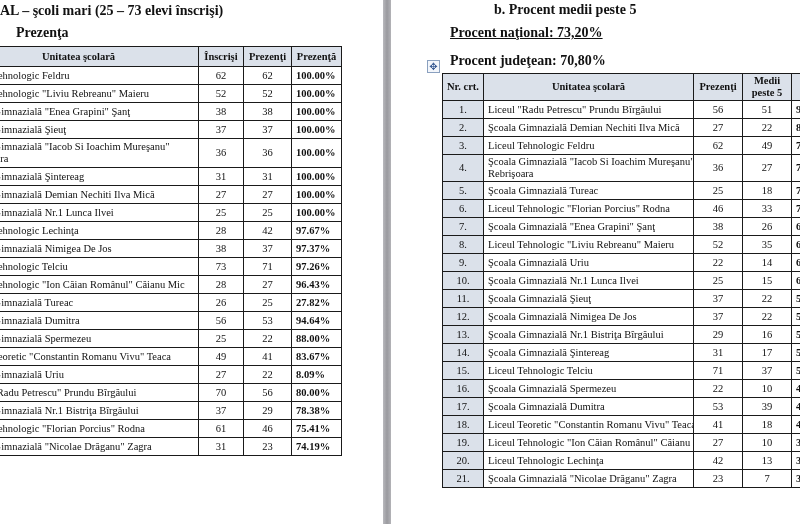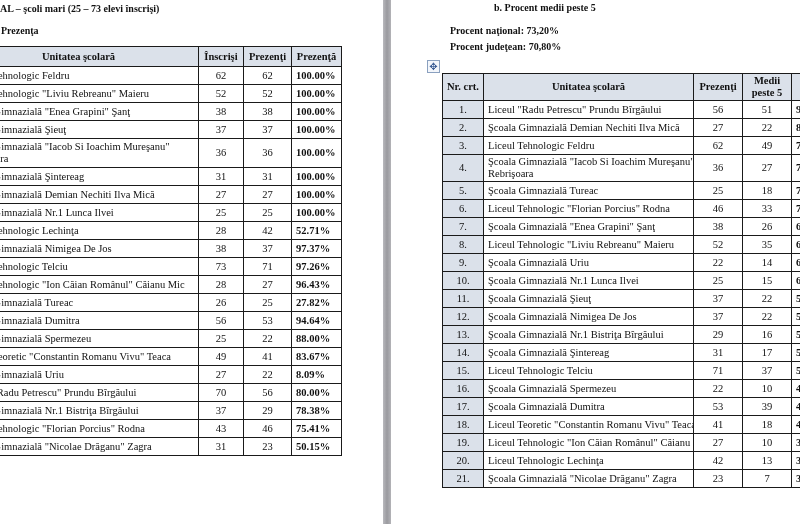--- a/index.html
+++ b/index.html
@@ -9,21 +9,21 @@
     font-family:"Liberation Serif", "DejaVu Serif", serif;
     color:#111;
   }
   .page { position:absolute; top:0; height:524px; background:#fff; overflow:hidden; }
   #page-left { left:0; width:383px; }
   #page-right { left:391px; width:409px; }
   .gutter {
     position:absolute; left:383px; top:0; width:8px; height:524px;
     background:linear-gradient(to right,#b9b9bd,#9a9a9f 50%,#b3b3b7);
   }
-  .heading { position:absolute; font-weight:bold; font-size:10px; white-space:nowrap; }
+  .heading { position:absolute; font-weight:bold; font-size:14px; white-space:nowrap; }
   table { border-collapse:collapse; position:absolute; font-size:10.5px; }
   td, th { border:1px solid #1a1a1a; padding:0 4px; line-height:12px; }
   th { background:#dbe1ea; font-weight:bold; text-align:center; }
   td.num { text-align:center; }
   td.pct { font-weight:bold; }
   td.nr { text-align:center; background:#dbe1ea; }
   td.name { text-align:left; white-space:nowrap; overflow:hidden; }
 
   
   #left-table { left:-42px; top:46px; width:383px; table-layout:fixed; }
@@ -42,21 +42,21 @@
     position:absolute; left:36px; top:60px; width:11px; height:11px;
     border:1px solid #8aa0bf; background:#f3f6fb; color:#3a5c94;
     font-size:10px; line-height:11px; text-align:center; font-family:"DejaVu Sans", sans-serif;
   }
 </style>
 </head>
 <body>
 
 <div class="page" id="page-left">
   <div class="heading" style="left:0; top:3px;">AL – şcoli mari  (25 – 73 elevi înscrişi)</div>
-  <div class="heading" style="left:1px; top:25px;">Prezenţa</div>
+  <div class="heading" style="left:16px; top:25px;">Prezenţa</div>
 
   <table id="left-table">
     <colgroup>
       <col style="width:240px">
         <col style="width:45px">
         <col style="width:48px">
         <col style="width:50px">
     </colgroup>
     <thead>
       <tr>
@@ -112,21 +112,21 @@
         <tr>
           <td class="name"><span>Şcoala Gimnazială Nr.1 Lunca Ilvei</span></td>
           <td class="num">25</td>
           <td class="num">25</td>
           <td class="pct">100.00%</td>
         </tr>
         <tr>
           <td class="name"><span>Liceul Tehnologic Lechinţa</span></td>
           <td class="num">28</td>
           <td class="num">42</td>
-          <td class="pct">52.71%</td>
+          <td class="pct">97.67%</td>
         </tr>
         <tr>
           <td class="name"><span>Şcoala Gimnazială Nimigea De Jos</span></td>
           <td class="num">38</td>
           <td class="num">37</td>
           <td class="pct">97.37%</td>
         </tr>
         <tr>
           <td class="name"><span>Liceul Tehnologic Telciu</span></td>
           <td class="num">73</td>
@@ -176,40 +176,40 @@
           <td class="pct">80.00%</td>
         </tr>
         <tr>
           <td class="name"><span>Şcoala Gimnazială Nr.1 Bistriţa Bîrgăului</span></td>
           <td class="num">37</td>
           <td class="num">29</td>
           <td class="pct">78.38%</td>
         </tr>
         <tr>
           <td class="name"><span>Liceul Tehnologic "Florian Porcius" Rodna</span></td>
-          <td class="num">43</td>
+          <td class="num">61</td>
           <td class="num">46</td>
           <td class="pct">75.41%</td>
         </tr>
         <tr>
           <td class="name"><span>Şcoala Gimnazială "Nicolae Drăganu" Zagra</span></td>
           <td class="num">31</td>
           <td class="num">23</td>
-          <td class="pct">50.15%</td>
+          <td class="pct">74.19%</td>
         </tr>
       </tbody>
   </table>
 </div>
 
 <div class="gutter"></div>
 
 <div class="page" id="page-right">
   <div class="heading" style="left:103px; top:2px;">b.  Procent medii peste 5</div>
-  <div class="heading" style="left:59px; top:25px;">Procent naţional:  73,20%</div>
-  <div class="heading" style="left:59px; top:41px;">Procent judeţean: 70,80%</div>
+  <div class="heading" style="left:59px; top:25px;text-decoration:underline;">Procent naţional:  73,20%</div>
+  <div class="heading" style="left:59px; top:53px;">Procent judeţean: 70,80%</div>
   <div class="move-handle">✥</div>
 
   <table id="right-table">
     <colgroup>
       <col style="width:41px">
         <col style="width:210px">
         <col style="width:49px">
         <col style="width:49px">
         <col style="width:31px">
     </colgroup>

